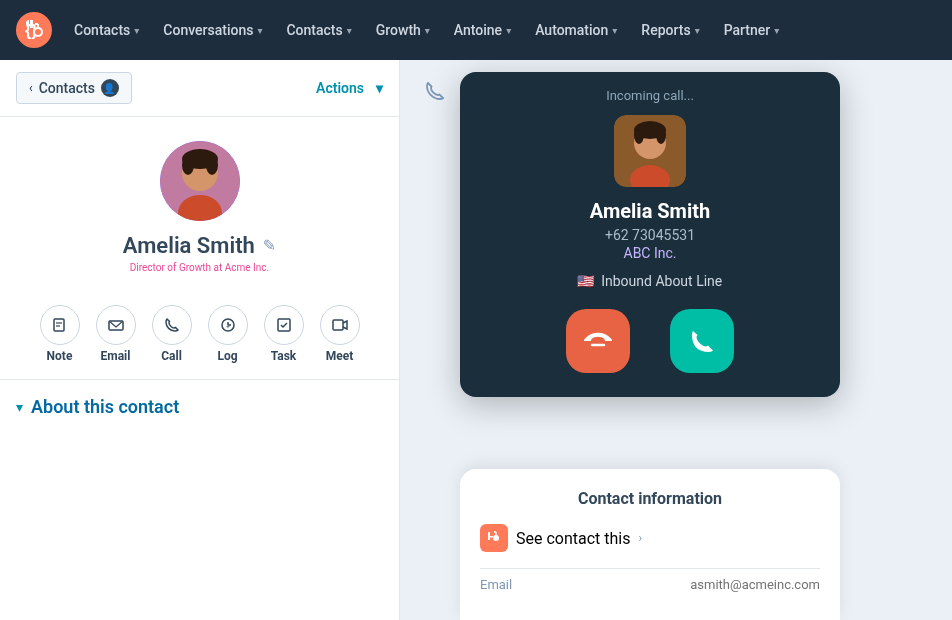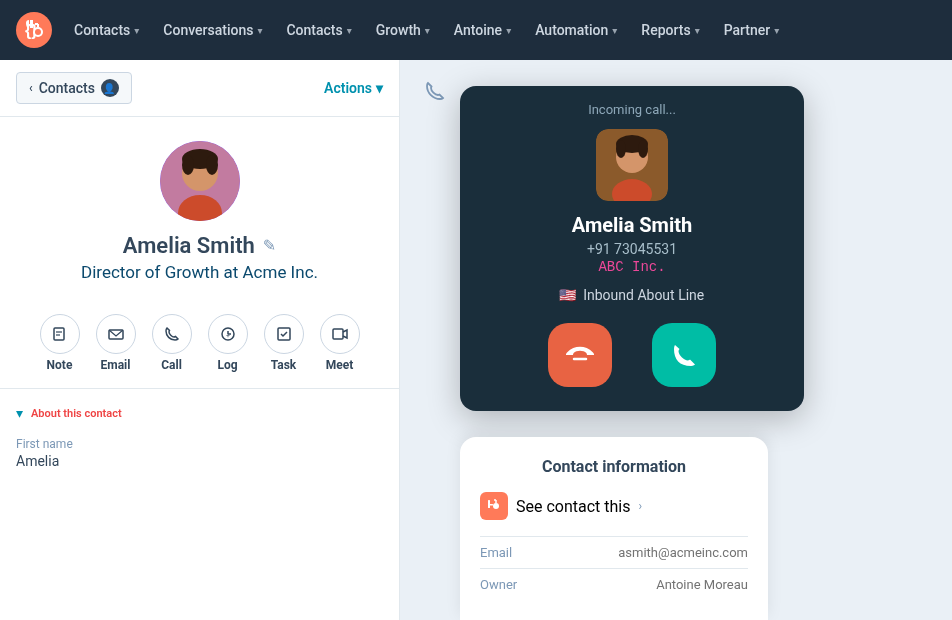--- a/index.html
+++ b/index.html
@@ -88,21 +88,21 @@
       border-radius: 50%;
       display: inline-flex;
       align-items: center;
       justify-content: center;
       color: white;
       font-size: 10px;
     }
     .actions-btn {
       display: flex;
       align-items: center;
-      gap: 4px;
+      gap: 12px;
       font-size: 14px;
       color: #0091ae;
       font-weight: 600;
       cursor: pointer;
     }
 
     
     .contact-profile {
       padding: 24px 16px 16px;
       text-align: center;
@@ -130,22 +130,22 @@
       font-size: 22px;
       font-weight: 600;
       color: #33475b;
     }
     .edit-icon {
       color: #7c98b6;
       cursor: pointer;
       font-size: 16px;
     }
     .contact-title {
-      font-size: 17px;
-      color: #0c4a6e;
+      font-size: 10px;
+      color: #ec4899;
       margin-bottom: 16px;
     }
 
     
     .action-buttons {
       display: flex;
       justify-content: center;
       gap: 16px;
       padding: 0 16px 16px;
     }
@@ -181,23 +181,23 @@
     }
     .about-header {
       display: flex;
       align-items: center;
       gap: 8px;
       margin-bottom: 16px;
       cursor: pointer;
     }
     .about-chevron { color: #0091ae; font-size: 14px; }
     .about-title {
-      font-size: 11px;
+      font-size: 18px;
       font-weight: 600;
-      color: #ef4444;
+      color: #0369a1;
     }
     .field-row { margin-bottom: 12px; }
     .field-label {
       font-size: 12px;
       color: #7c98b6;
       margin-bottom: 2px;
     }
     .field-value {
       font-size: 14px;
       color: #33475b;
@@ -219,26 +219,25 @@
       color: #7c98b6;
       font-size: 22px;
       cursor: pointer;
     }
 
     
     .incoming-call-card {
       position: absolute;
       top: 12px;
       left: 60px;
-      width: 344px;
+      width: 380px;
       background: #1a2e3b;
       border-radius: 16px;
       overflow: hidden;
       box-shadow: 0 8px 32px rgba(0,0,0,0.25);
-      margin-top: 14px;
     }
     .incoming-label {
       text-align: center;
       color: #8da7b8;
       font-size: 13px;
       padding: 16px 0 12px;
     }
     .call-avatar {
       width: 72px;
       height: 72px;
@@ -257,24 +256,23 @@
       margin-bottom: 4px;
     }
     .call-phone {
       text-align: center;
       color: #a8beca;
       font-size: 14px;
       margin-bottom: 2px;
     }
     .call-company {
       text-align: center;
-      color: #ec4899;
+      color: #c4b5fd;
       font-size: 14px;
       margin-bottom: 12px;
-      font-family: Liberation Mono, monospace;
     }
     .call-line-row {
       display: flex;
       align-items: center;
       justify-content: center;
       gap: 6px;
       margin-bottom: 20px;
       color: #cdd6e0;
       font-size: 14px;
     }
@@ -298,21 +296,21 @@
       font-size: 26px;
     }
     .call-btn-decline { background: #e86343; }
     .call-btn-accept { background: #00bda5; }
 
     
     .contact-info-card {
       position: absolute;
       bottom: 0;
       left: 60px;
-      width: 308px;
+      width: 380px;
       background: #fff;
       border-radius: 16px 16px 0 0;
       padding: 20px;
       box-shadow: 0 -4px 16px rgba(0,0,0,0.08);
     }
     .contact-info-title {
       font-size: 16px;
       font-weight: 700;
       color: #33475b;
       text-align: center;
@@ -500,24 +498,20 @@
         </div>
         <span class="action-btn-label">Meet</span>
       </div>
     </div>
 
     <div class="about-section">
       <div class="about-header">
         <span class="about-chevron">▾</span>
         <span class="about-title">About this contact</span>
       </div>
-      <div class="field-row">
-        <div class="field-label">First name</div>
-        <div class="field-value">Amelia</div>
-      </div>
     </div>
   </div>
 
   <div class="right-panel">
 
     <div class="phone-icon-top">
       <svg width="22" height="22" viewBox="0 0 22 22" fill="none">
           <path d="M4 3C4 3 3 4 3 6C3 13 9 19 16 19C18 19 19 18 19 18L15.5 14.5C15.5 14.5 14.5 15 14 15C11 15 7 11 7 8C7 7.5 7.5 6.5 7.5 6.5L4 3Z" stroke="#7c98b6" stroke-width="1.8" fill="none"></path>
         </svg>
     </div>
@@ -530,21 +524,21 @@
           <rect width="72" height="72" rx="12" fill="#8b5a2b"></rect>
           <ellipse cx="36" cy="65" rx="20" ry="15" fill="#cc4b2b"></ellipse>
           <circle cx="36" cy="28" r="16" fill="#d4956a"></circle>
           <ellipse cx="36" cy="15" rx="16" ry="9" fill="#2d1a0e"></ellipse>
           <ellipse cx="25" cy="20" rx="5" ry="9" fill="#2d1a0e"></ellipse>
           <ellipse cx="47" cy="20" rx="5" ry="9" fill="#2d1a0e"></ellipse>
         </svg>
       </div>
 
       <div class="call-contact-name">Amelia Smith</div>
-      <div class="call-phone">+91 73045531</div>
+      <div class="call-phone">+62 73045531</div>
       <div class="call-company">ABC Inc.</div>
 
       <div class="call-line-row">
         <span>🇺🇸</span>
         <span>Inbound About Line</span>
       </div>
 
       <div class="call-actions">
         <button class="call-btn call-btn-decline">
           <svg width="28" height="28" viewBox="0 0 28 28" fill="none">
@@ -574,20 +568,16 @@
             </svg>
         </div>
         <span>See contact this</span>
         <span class="see-contact-chevron">›</span>
       </div>
 
       <div class="info-field-row">
         <span class="info-field-label">Email</span>
         <span class="info-field-value">asmith@acmeinc.com</span>
       </div>
-      <div class="info-field-row">
-        <span class="info-field-label">Owner</span>
-        <span class="info-field-value">Antoine Moreau</span>
-      </div>
     </div>
 
   </div>
 </div>
 
 </body></html>

